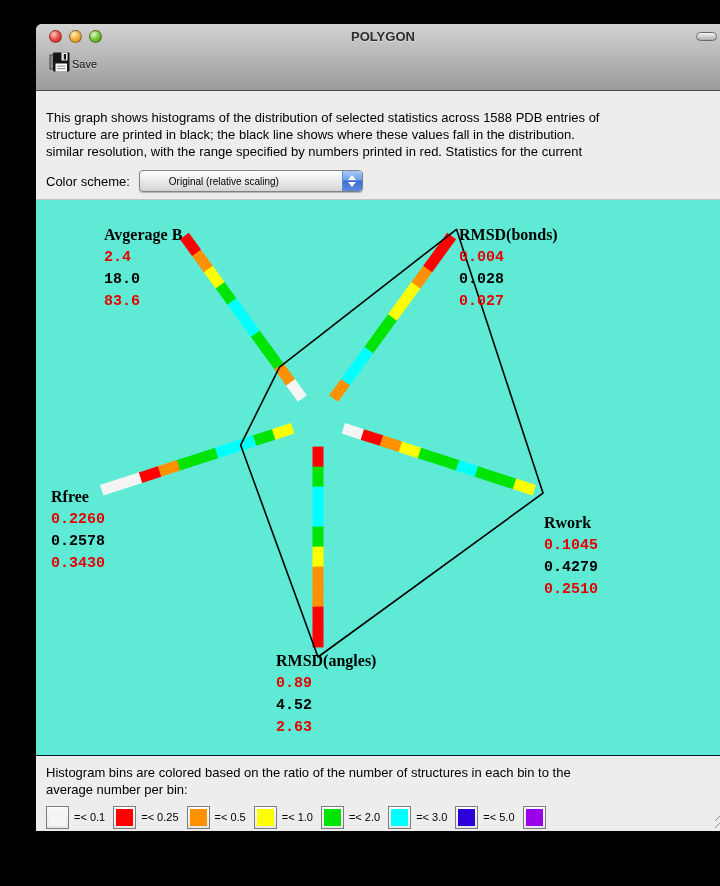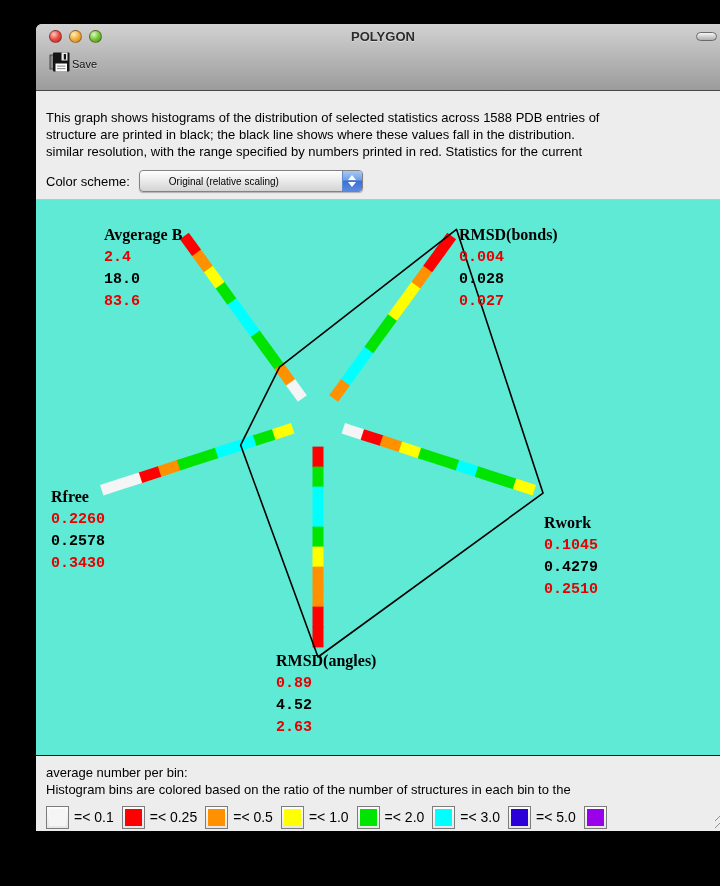--- a/index.html
+++ b/index.html
@@ -43,21 +43,21 @@
   .axis-title{font-family:"Liberation Serif",serif;font-weight:bold;font-size:16px;color:#000;margin-bottom:3px;white-space:nowrap;}
   .axis-val{font-family:"Liberation Mono","DejaVu Sans Mono",monospace;font-size:15px;font-weight:bold;line-height:22px;color:#000;white-space:nowrap;}
   .axis-val.red{color:#e80000;}
   
   .bottom{flex:1;padding:8px 10px 0 10px;font-size:13px;line-height:17px;color:#000;position:relative;}
   .bottom .line{white-space:nowrap;}
   .legend-row{display:flex;align-items:center;margin-top:8px;}
   .legend-item{display:flex;align-items:center;margin-right:8px;}
   .legend-box{width:17px;height:17px;padding:2px;border:1px solid #7c7c7c;background:linear-gradient(#fdfdfd,#e6e6e6);margin-right:5px;}
   .legend-fill{width:100%;height:100%;}
-  .legend-lbl{font-size:14px;}
+  .legend-lbl{font-size:11px;}
   .grip{position:absolute;right:2px;bottom:2px;width:13px;height:13px;
         background:repeating-linear-gradient(135deg,transparent 0 3px,#8f8f8f 3px 4px,transparent 4px 5px);}
 </style>
 </head>
 <body>
 
 <div class="window">
   <div class="header">
     <div class="titlebar">
       <div class="traffic">
@@ -196,22 +196,22 @@
           <div class="axis-label" style="left: 15px; top: 288px;">
             <div class="axis-title">Rfree</div>
             <div class="axis-val red">0.2260</div>
             <div class="axis-val">0.2578</div>
             <div class="axis-val red">0.3430</div>
           </div>
         </div>
     </div>
 
     <div class="bottom">
+      <div class="line">Histogram bins are colored based on the ratio of the number of structures in each bin to the</div>
       <div class="line">average number per bin:</div>
-      <div class="line">Histogram bins are colored based on the ratio of the number of structures in each bin to the</div>
       <div class="legend-row" id="legend-row">
           <div class="legend-item">
             <div class="legend-box">
               <div class="legend-fill" style="background: rgb(245, 245, 245);"></div>
             </div>
             <span class="legend-lbl">=&lt; 0.1</span>
           </div>
           <div class="legend-item">
             <div class="legend-box">
               <div class="legend-fill" style="background: rgb(255, 0, 0);"></div>

